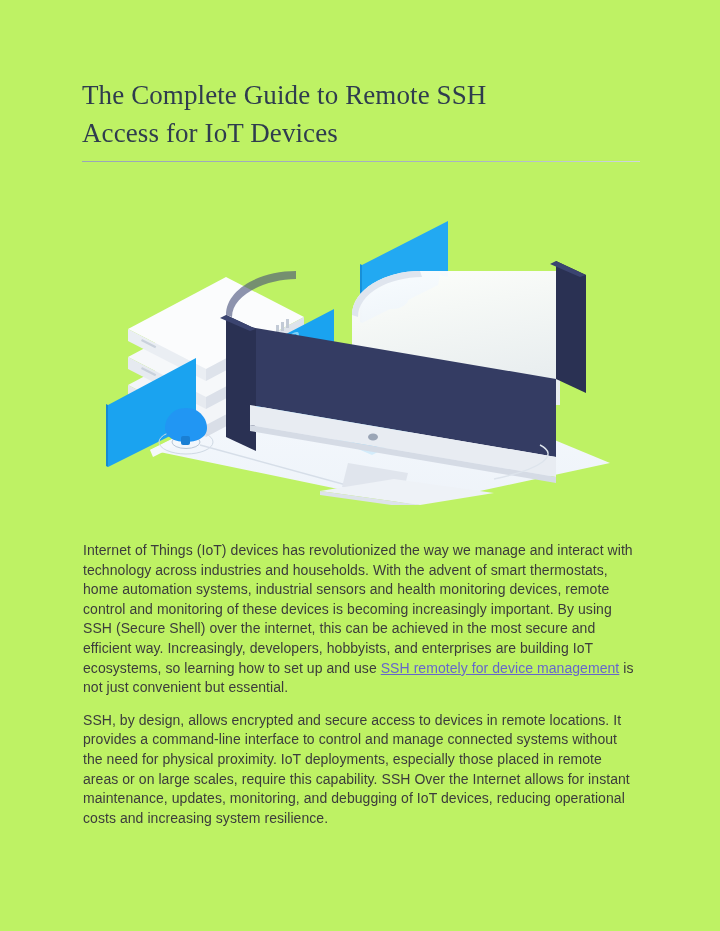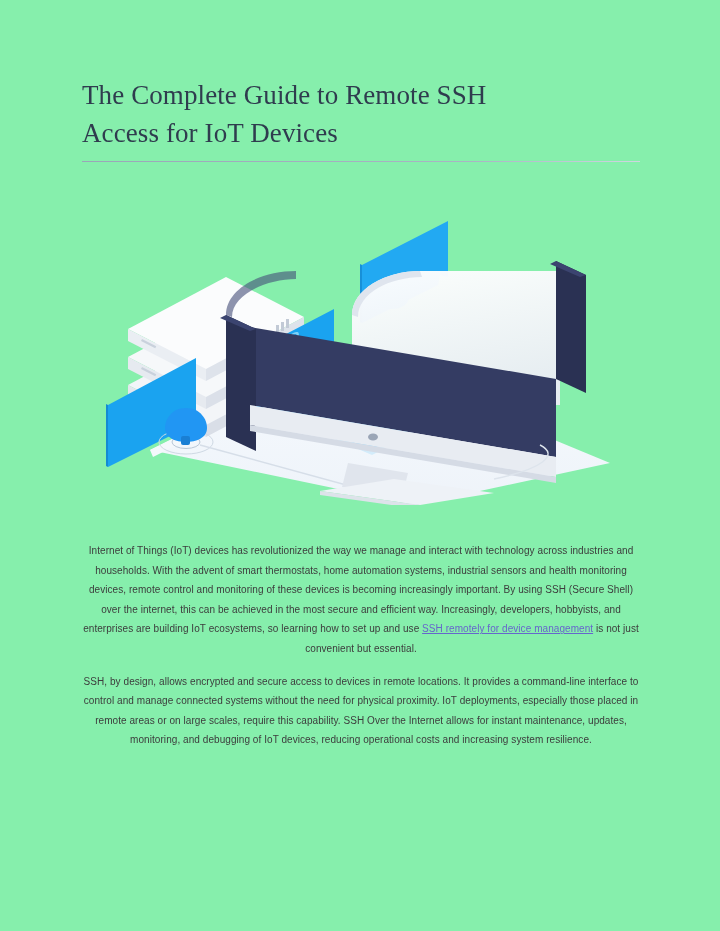--- a/index.html
+++ b/index.html
@@ -14,21 +14,21 @@
     overflow: hidden;
     font-family: "Liberation Sans", sans-serif;
     -webkit-font-smoothing: antialiased;
   }
 
   .page {
     position: absolute;
     left: 0; top: 0;
     width: 720px;
     height: 931px;
-    background: #86efac;
+    background: #bef264;
   }
 
   
   .title-block {
     position: absolute;
     left: 82px;
     top: 76px;
     width: 560px;
   }
   .doc-title {
@@ -61,24 +61,24 @@
   
   .body-copy {
     position: absolute;
     left: 83px;
     top: 541px;
     width: 556px;
   }
   .para {
     margin: 0 0 13px 0;
     font-family: "Liberation Sans", sans-serif;
-    font-size: 10px;
+    font-size: 14px;
     line-height: 19.6px;
     color: #3c3c3c;
-    text-align: center;
+    text-align: left;
     letter-spacing: 0.06px;
   }
   .para:last-child { margin-bottom: 0; }
   .doclink {
     color: #6666cc;
     text-decoration: underline;
     text-underline-offset: 1px;
   }
 </style>
 </head>

